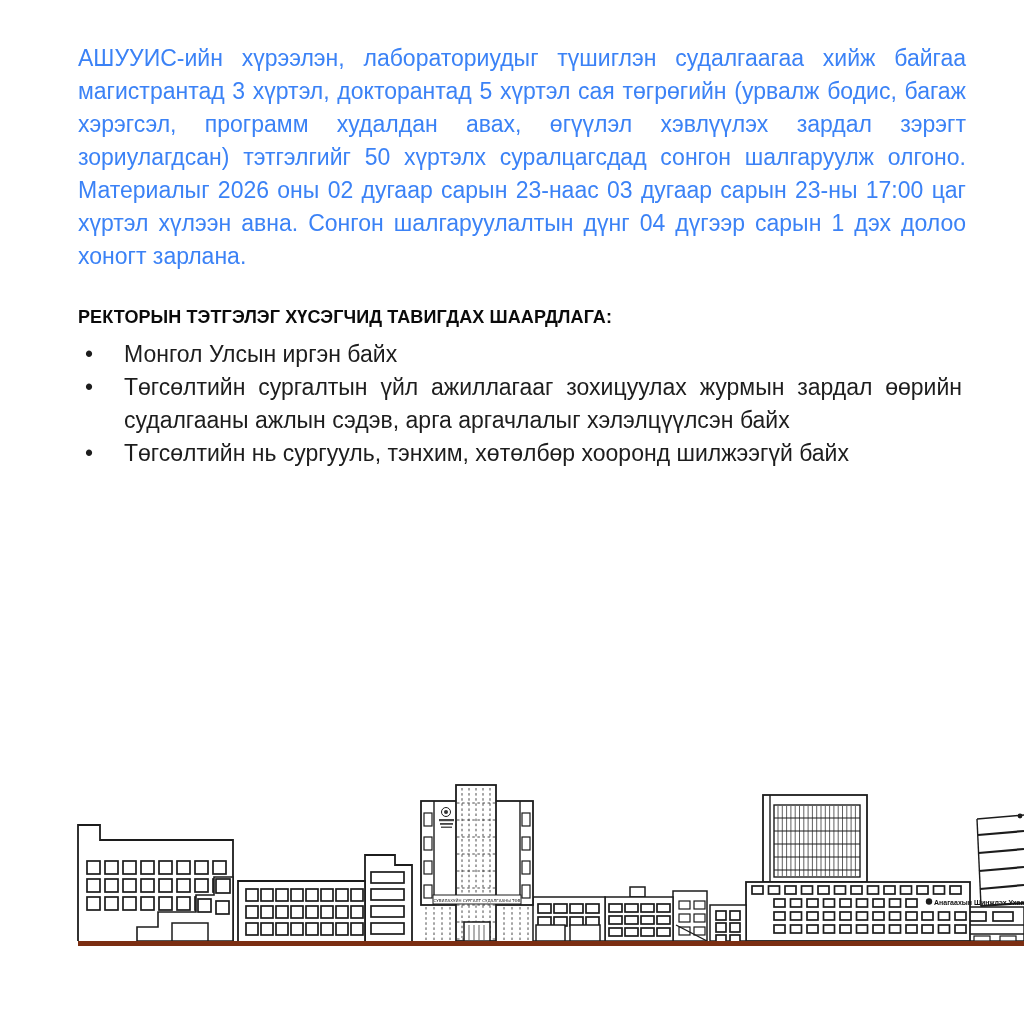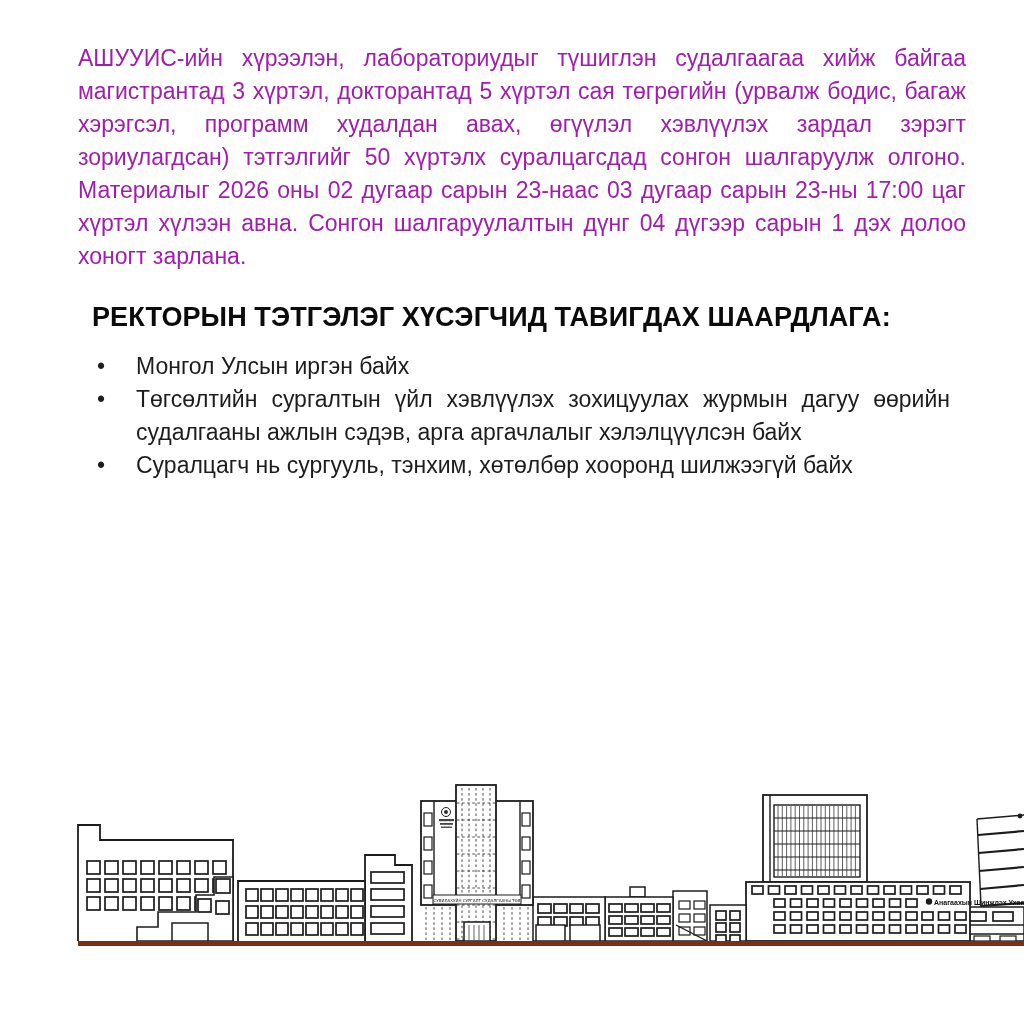--- a/index.html
+++ b/index.html
@@ -3,23 +3,23 @@
 <meta charset="utf-8">
 <style>
   html,body{margin:0;padding:0;}
   body{
     width:1024px;height:1024px;position:relative;overflow:hidden;
     background:#ffffff;
     font-family:"Liberation Sans","DejaVu Sans",sans-serif;
     color:#1d1d1d;
   }
   .doc{position:absolute;left:78px;top:42px;width:888px;}
-  .para{font-size:23px;line-height:33px;text-align:justify;text-justify:inter-word;margin:0;color:#a21caf;}
-  .hd{font-size:27px;line-height:33px;font-weight:700;color:#0b0b0b;margin:28px 0 0 14px;letter-spacing:.1px;}
-  ul.req{list-style:none;margin:16px;padding:0;}
+  .para{font-size:23px;line-height:33px;text-align:justify;text-justify:inter-word;margin:0;color:#3b82f6;}
+  .hd{font-size:18px;line-height:33px;font-weight:700;color:#0b0b0b;margin:28px 0 0 0;letter-spacing:.1px;}
+  ul.req{list-style:none;margin:4px;padding:0;}
   ul.req li{position:relative;font-size:23px;line-height:33px;text-align:justify;padding-left:42px;color:#1d1d1d;}
   ul.req li::before{content:"\2022";position:absolute;left:3px;top:0;color:#1d1d1d;}
   .skyline{position:absolute;left:0;top:755px;width:1024px;height:200px;}
   .bld{fill:#ffffff;stroke:#1c1c1c;stroke-width:1.8;}
   .bld2{fill:#ffffff;stroke:#1c1c1c;stroke-width:1.5;}
   .ln{stroke:#1c1c1c;stroke-width:1.4;fill:none;}
   .win rect{fill:#ffffff;stroke:#1c1c1c;stroke-width:1.7;}
   .winthin rect{fill:#ffffff;stroke:#1c1c1c;stroke-width:1.2;}
   .dash line{stroke:#1c1c1c;stroke-width:.8;stroke-dasharray:2.5 2.6;}
   .grid line{stroke:#1c1c1c;stroke-width:.7;}
@@ -30,22 +30,22 @@
 </style>
 </head>
 <body>
 
 <div class="doc">
   <p class="para">АШУУИС-ийн хүрээлэн, лабораториудыг түшиглэн судалгаагаа хийж байгаа магистрантад 3 хүртэл, докторантад 5 хүртэл сая төгрөгийн (урвалж бодис, багаж хэрэгсэл, программ худалдан авах, өгүүлэл хэвлүүлэх зардал зэрэгт зориулагдсан) тэтгэлгийг 50 хүртэлх суралцагсдад сонгон шалгаруулж олгоно. Материалыг 2026 оны 02 дугаар сарын 23-наас 03 дугаар сарын 23-ны 17:00 цаг хүртэл хүлээн авна. Сонгон шалгаруулалтын дүнг 04 дүгээр сарын 1 дэх долоо хоногт зарлана.</p>
 
   <h2 class="hd">РЕКТОРЫН ТЭТГЭЛЭГ ХҮСЭГЧИД ТАВИГДАХ ШААРДЛАГА:</h2>
   <ul class="req">
     <li><span>Монгол Улсын иргэн байх</span></li>
-    <li><span>Төгсөлтийн сургалтын үйл хэвлүүлэх зохицуулах журмын дагуу өөрийн судалгааны ажлын сэдэв, арга аргачлалыг хэлэлцүүлсэн байх</span></li>
-    <li><span>Суралцагч нь сургууль, тэнхим, хөтөлбөр хооронд шилжээгүй байх</span></li>
+    <li><span>Төгсөлтийн сургалтын үйл ажиллагааг зохицуулах журмын зардал өөрийн судалгааны ажлын сэдэв, арга аргачлалыг хэлэлцүүлсэн байх</span></li>
+    <li><span>Төгсөлтийн нь сургууль, тэнхим, хөтөлбөр хооронд шилжээгүй байх</span></li>
   </ul>
 
 </div>
 
 <svg class="skyline" viewBox="0 0 1024 200">
 
   <g>
     <line x1="977" y1="64" x2="981" y2="151" class="ln"></line>
     <line x1="977" y1="64" x2="1024" y2="60" class="ln"></line>
     <g class="bands">

